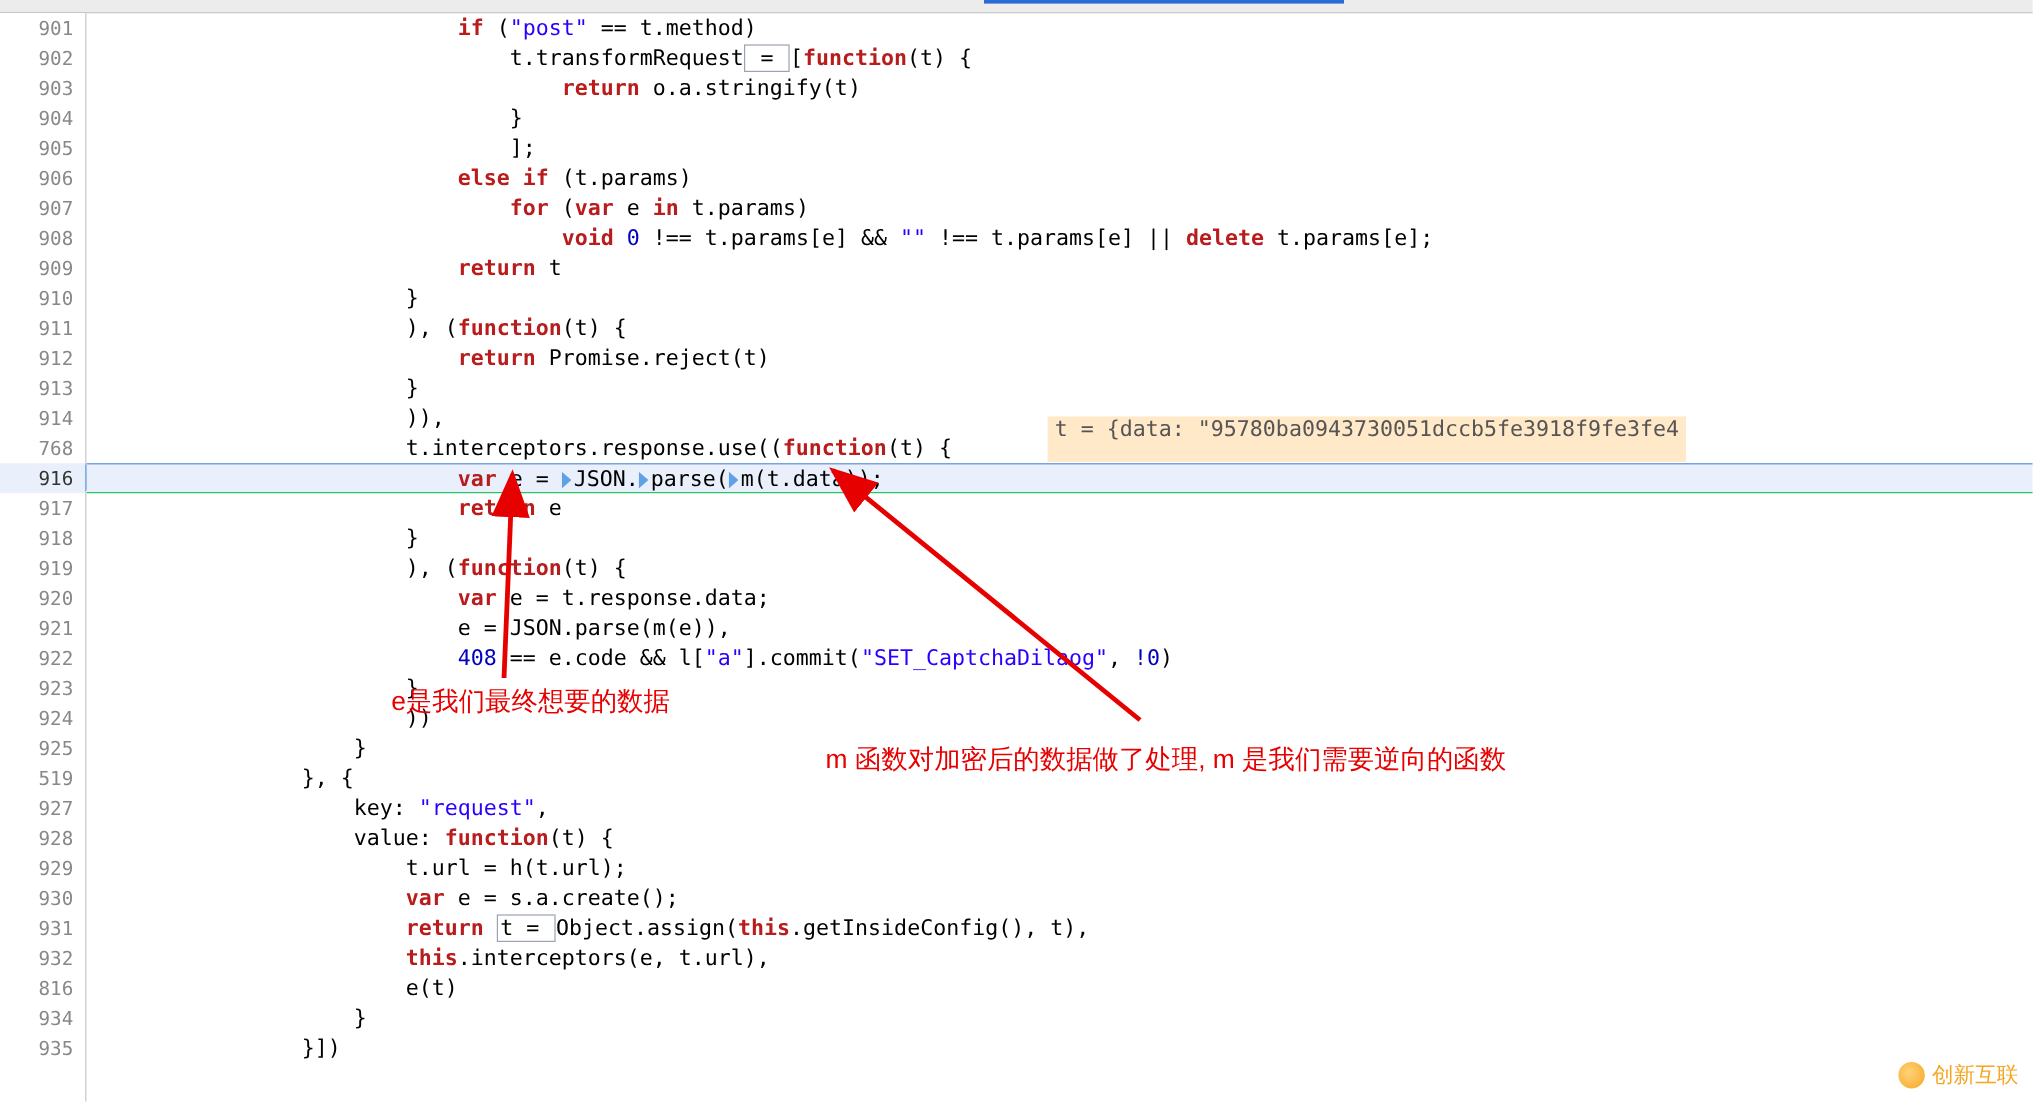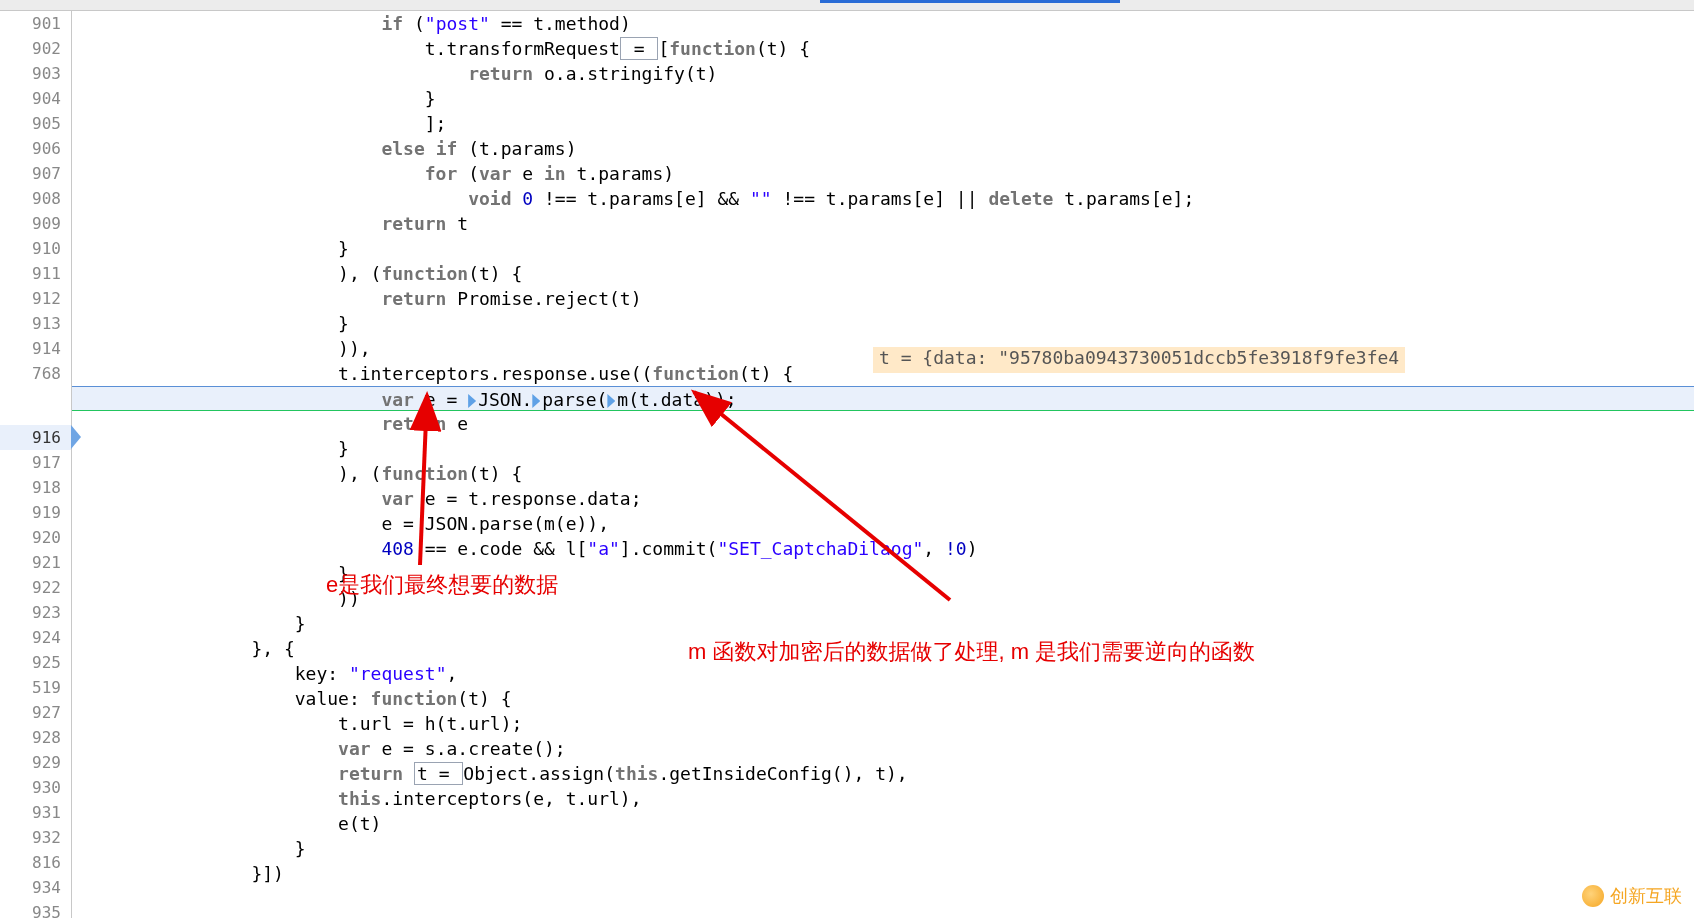--- a/index.html
+++ b/index.html
@@ -28,21 +28,20 @@
   height: 25px;
   line-height: 25px;
   padding-right: 10px;
   color: #888;
   font-size: 16px;
 }
 .gutter .ln.current {
   background: #e9f0fb;
   color: #333;
   position: relative;
-  margin-top: 39px;
 }
 .gutter .ln.current::after {
   content: "";
   position: absolute;
   right: -10px;
   top: 0;
   width: 0; height: 0;
   border-top: 12px solid transparent;
   border-bottom: 12px solid transparent;
   border-left: 10px solid #6fa5e4;
@@ -56,35 +55,35 @@
 .code .line {
   height: 25px;
   line-height: 25px;
   padding-left: 6px;
 }
 .code .line.current {
   background: #e9f0fb;
   border-top: 1px solid #5a8fd6;
   border-bottom: 1px solid #22c55e;
 }
-.kw { color: #737373; font-weight: bold; }
+.kw { color: #b91c1c; font-weight: bold; }
 .str { color: #2a00ff; }
 .num { color: #0000c0; }
 .boxed {
   border: 1px solid #9aa3b2;
   padding: 0 2px;
 }
 .eval-badge {
   position: absolute;
   left: 873px;
   top: 347px;
   background: #ffe9c8;
   color: #555;
   padding: 0 6px;
-  height: 26px;
+  height: 38px;
   line-height: 22px;
   font-family: inherit;
 }
 .dbg-tag {
   display: inline-block;
   width: 8px; height: 14px;
   background: #5fa1e6;
   clip-path: polygon(0 0, 100% 50%, 0 100%);
   margin-right: 2px;
   vertical-align: middle;
@@ -188,18 +187,18 @@
   <defs>
     <marker id="arrowhead" markerWidth="10" markerHeight="8" refX="9" refY="4" orient="auto">
       <polygon points="0 0, 10 4, 0 8" fill="#e60000"></polygon>
     </marker>
   </defs>
   <line x1="420" y1="565" x2="427" y2="395" stroke="#e60000" stroke-width="4" marker-end="url(#arrowhead)"></line>
   <line x1="950" y1="600" x2="694" y2="392" stroke="#e60000" stroke-width="4" marker-end="url(#arrowhead)"></line>
 </svg>
 
 <div class="annotation" style="left:326px; top:570px;text-align:right;">e是我们最终想要的数据</div>
-<div class="annotation" style="left:688px; top:618px;margin-top:19px;">m 函数对加密后的数据做了处理, m 是我们需要逆向的函数</div>
+<div class="annotation" style="left:688px; top:618px;">m 函数对加密后的数据做了处理, m 是我们需要逆向的函数</div>
 
 <div class="watermark">
   <span class="wm-icon"></span>
   <span>创新互联</span>
 </div>
 
 </body></html>

